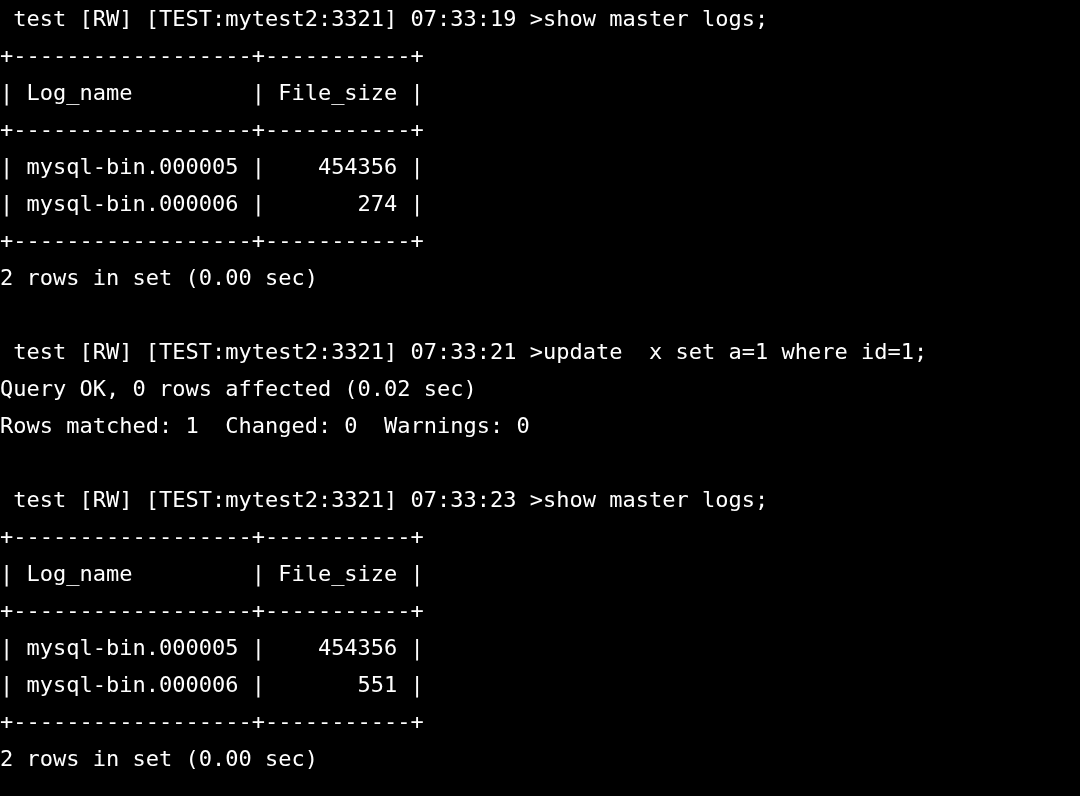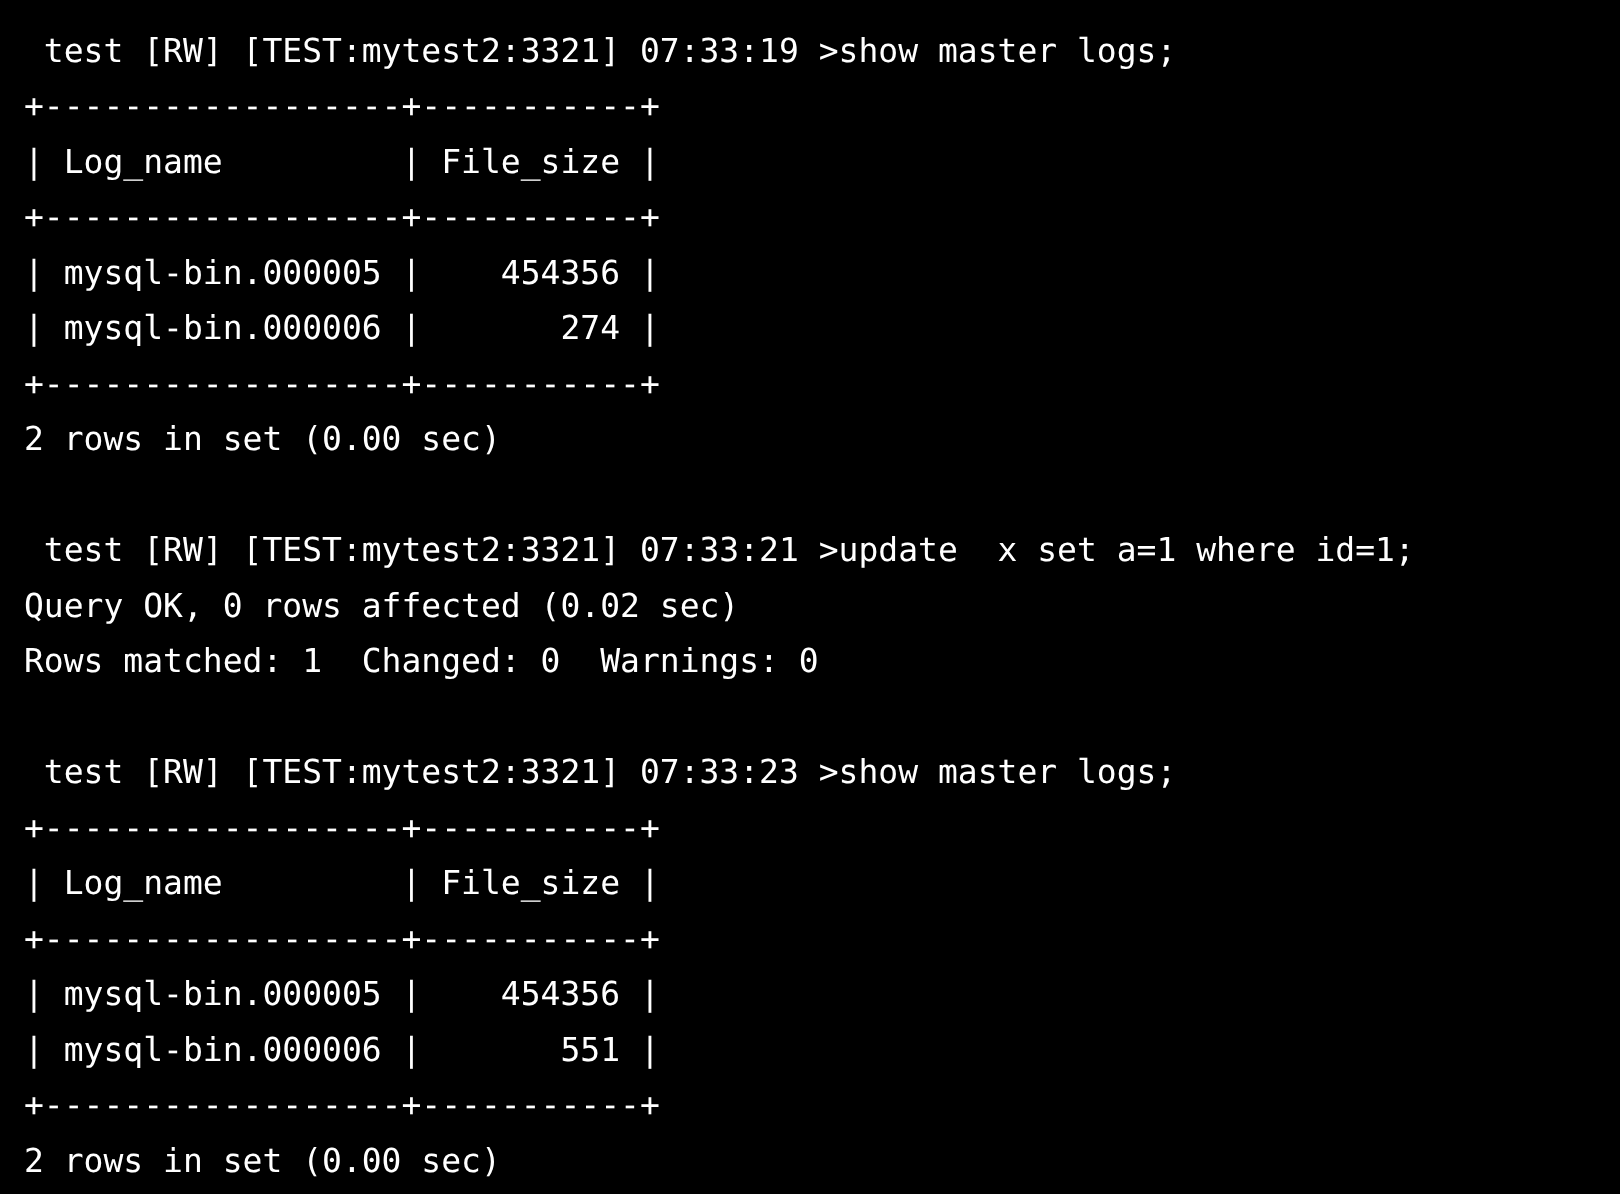--- a/index.html
+++ b/index.html
@@ -8,21 +8,21 @@
     width: 1080px;
     height: 796px;
     background: #000000;
     color: #ffffff;
     font-family: "Menlo", "Consolas", "DejaVu Sans Mono", "Liberation Mono", monospace;
     font-size: 22px;
     line-height: 37px;
     overflow: hidden;
   }
   pre.terminal {
-    margin: 16px;
+    margin: 0;
     padding: 0;
     white-space: pre;
     font-family: inherit;
   }
 </style>
 </head>
 <body>
 
 <pre class="terminal" id="terminal"> test [RW] [TEST:mytest2:3321] 07:33:19 &gt;show master logs;
 +------------------+-----------+

